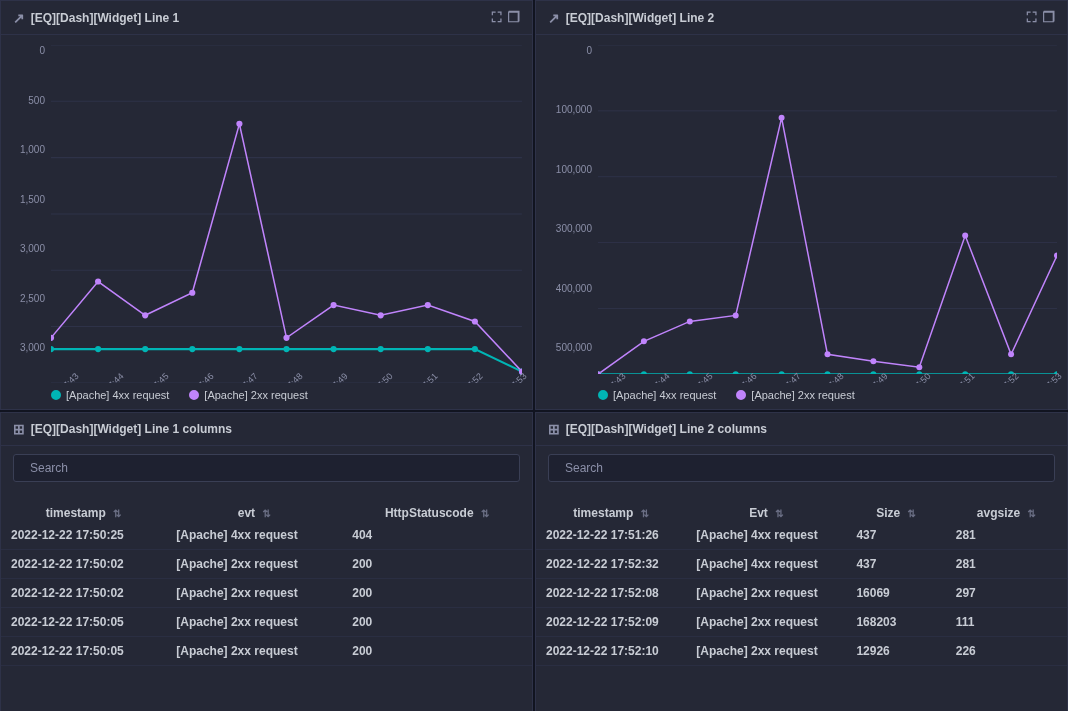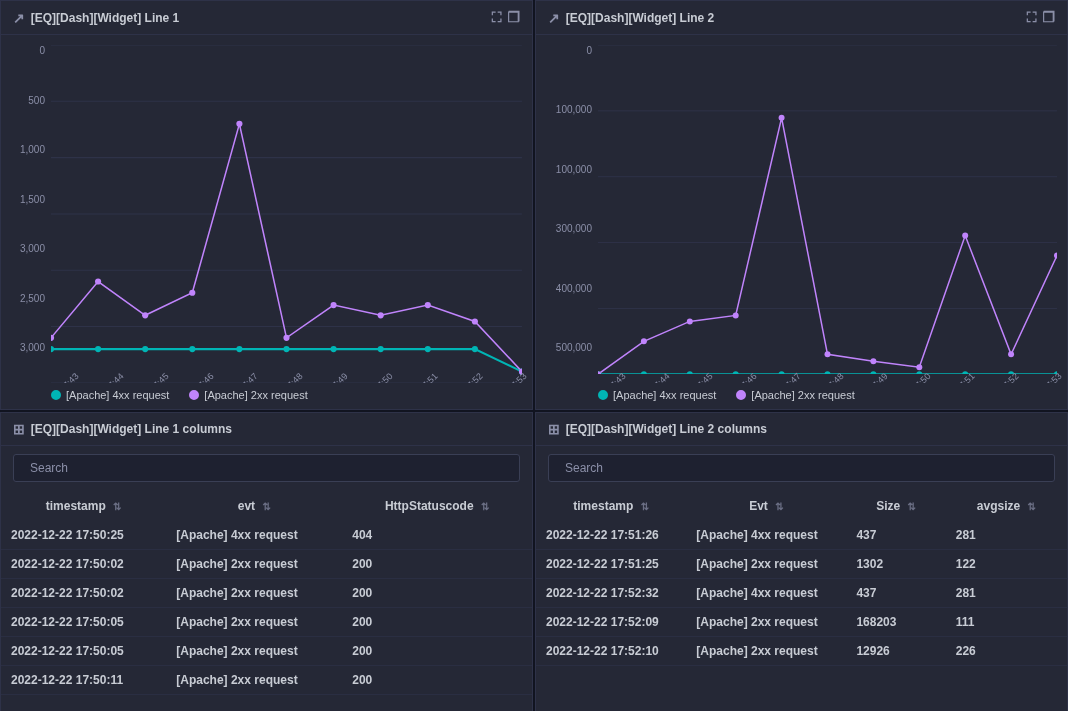--- a/index.html
+++ b/index.html
@@ -105,21 +105,21 @@
       font-size: 12px;
     }
     thead th {
       background: #252836;
       color: #c8ccd4;
       font-weight: 600;
       padding: 8px 24px;
       border-bottom: 1px solid #3a3f55;
       white-space: nowrap;
       position: sticky;
-      top: 1px;
+      top: 8px;
       z-index: 1;
       margin-left: 40px;
     }
     thead th .sort-icon {
       color: #6b6f85;
       margin-left: 4px;
       font-size: 10px;
     }
     tbody tr {
       border-bottom: 1px solid #2a2e42;
@@ -395,25 +395,20 @@
             <tr>
               <td>2022-12-22 17:50:05</td>
               <td>[Apache] 2xx request</td>
               <td>200</td>
             </tr>
             <tr>
               <td>2022-12-22 17:50:05</td>
               <td>[Apache] 2xx request</td>
               <td>200</td>
             </tr>
-            <tr>
-              <td>2022-12-22 17:50:11</td>
-              <td>[Apache] 2xx request</td>
-              <td>200</td>
-            </tr>
           </tbody>
       </table>
     </div>
   </div>
 
   <div class="widget table-widget">
     <div class="widget-header">
       <span class="header-icon">⊞</span>
       <span>[EQ][Dash][Widget] Line 2 columns</span>
     </div>
@@ -429,32 +424,32 @@
           </tr>
         </thead>
         <tbody id="table2-body">
         <tr>
               <td>2022-12-22 17:51:26</td>
               <td>[Apache] 4xx request</td>
               <td>437</td>
               <td>281</td>
             </tr>
             <tr>
-              <td>2022-12-22 17:51:25</td>
-              <td>[Apache] 2xx request</td>
-              <td>1302</td>
-              <td>122</td>
-            </tr>
-            <tr>
               <td>2022-12-22 17:52:32</td>
               <td>[Apache] 4xx request</td>
               <td>437</td>
               <td>281</td>
             </tr>
             <tr>
+              <td>2022-12-22 17:52:08</td>
+              <td>[Apache] 2xx request</td>
+              <td>16069</td>
+              <td>297</td>
+            </tr>
+            <tr>
               <td>2022-12-22 17:52:09</td>
               <td>[Apache] 2xx request</td>
               <td>168203</td>
               <td>111</td>
             </tr>
             <tr>
               <td>2022-12-22 17:52:10</td>
               <td>[Apache] 2xx request</td>
               <td>12926</td>
               <td>226</td>

